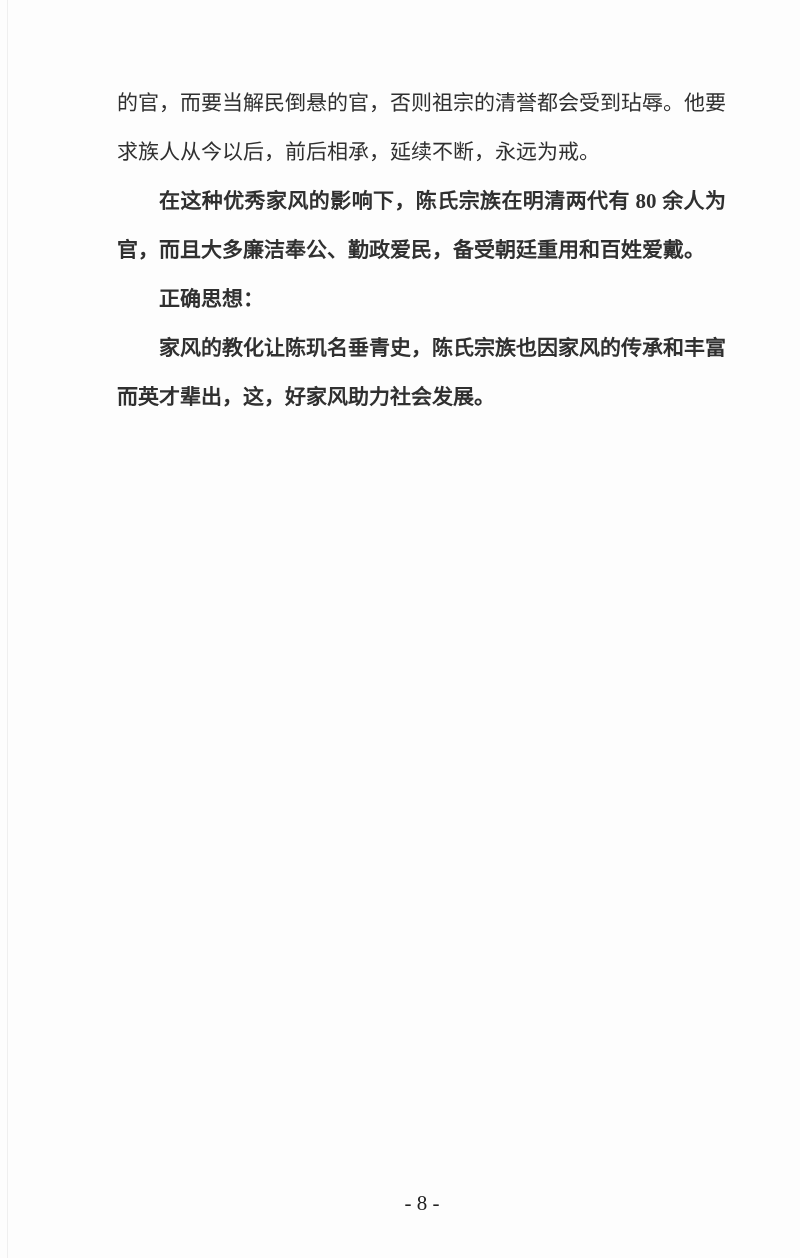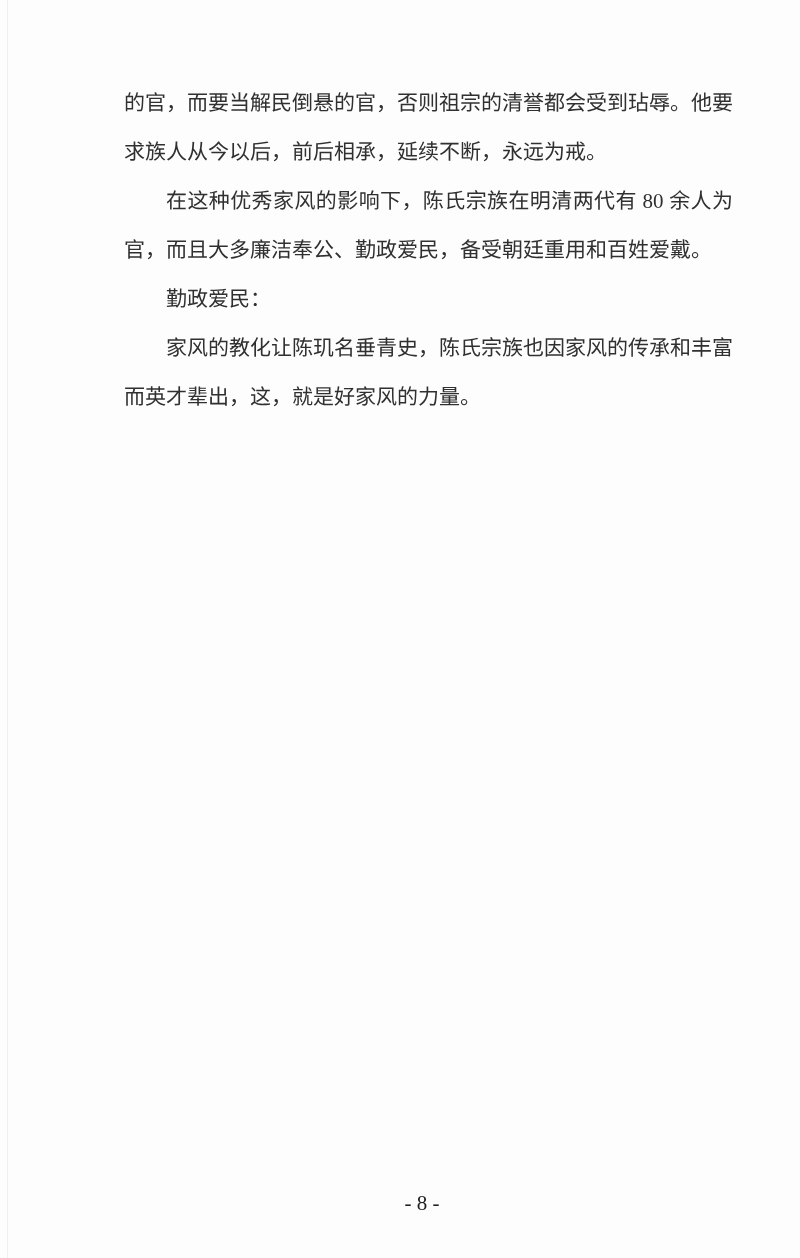--- a/index.html
+++ b/index.html
@@ -23,36 +23,37 @@
   .scan-edge-line {
     position: absolute;
     left: 7px;
     top: 0;
     width: 1px;
     height: 100%;
     background: rgba(0, 0, 0, 0.055);
   }
   .text-body {
     position: absolute;
-    left: 124px;
+    left: 117px;
     top: 79px;
     width: 609px;
     font-size: 21px;
     line-height: 49px;
     color: #303030;
     text-align: justify;
     text-justify: inter-ideograph;
     letter-spacing: 0;
   }
   .text-body p {
     margin: 0;
     padding: 0;
   }
   .text-body p.indent {
     text-indent: 2em;
+    font-weight: bold;
   }
   .page-number {
     position: absolute;
     top: 1191px;
     left: 0;
     width: 100%;
     text-align: center;
     text-indent: 44px; 
     font-size: 21px;
     line-height: 24px;
@@ -62,19 +63,19 @@
 </head>
 <body>
 
 <div class="page">
 
   <div class="scan-edge-line"></div>
 
   <div class="text-body">
     <p class="no-indent">的官，而要当解民倒悬的官，否则祖宗的清誉都会受到玷辱。他要求族人从今以后，前后相承，延续不断，永远为戒。</p>
     <p class="indent">在这种优秀家风的影响下，陈氏宗族在明清两代有 80 余人为官，而且大多廉洁奉公、勤政爱民，备受朝廷重用和百姓爱戴。</p>
-    <p class="indent">勤政爱民：</p>
-    <p class="indent">家风的教化让陈玑名垂青史，陈氏宗族也因家风的传承和丰富而英才辈出，这，就是好家风的力量。</p>
+    <p class="indent">正确思想：</p>
+    <p class="indent">家风的教化让陈玑名垂青史，陈氏宗族也因家风的传承和丰富而英才辈出，这，好家风助力社会发展。</p>
   </div>
 
   <div class="page-number">- 8 -</div>
 
 </div>
 
 </body></html>

